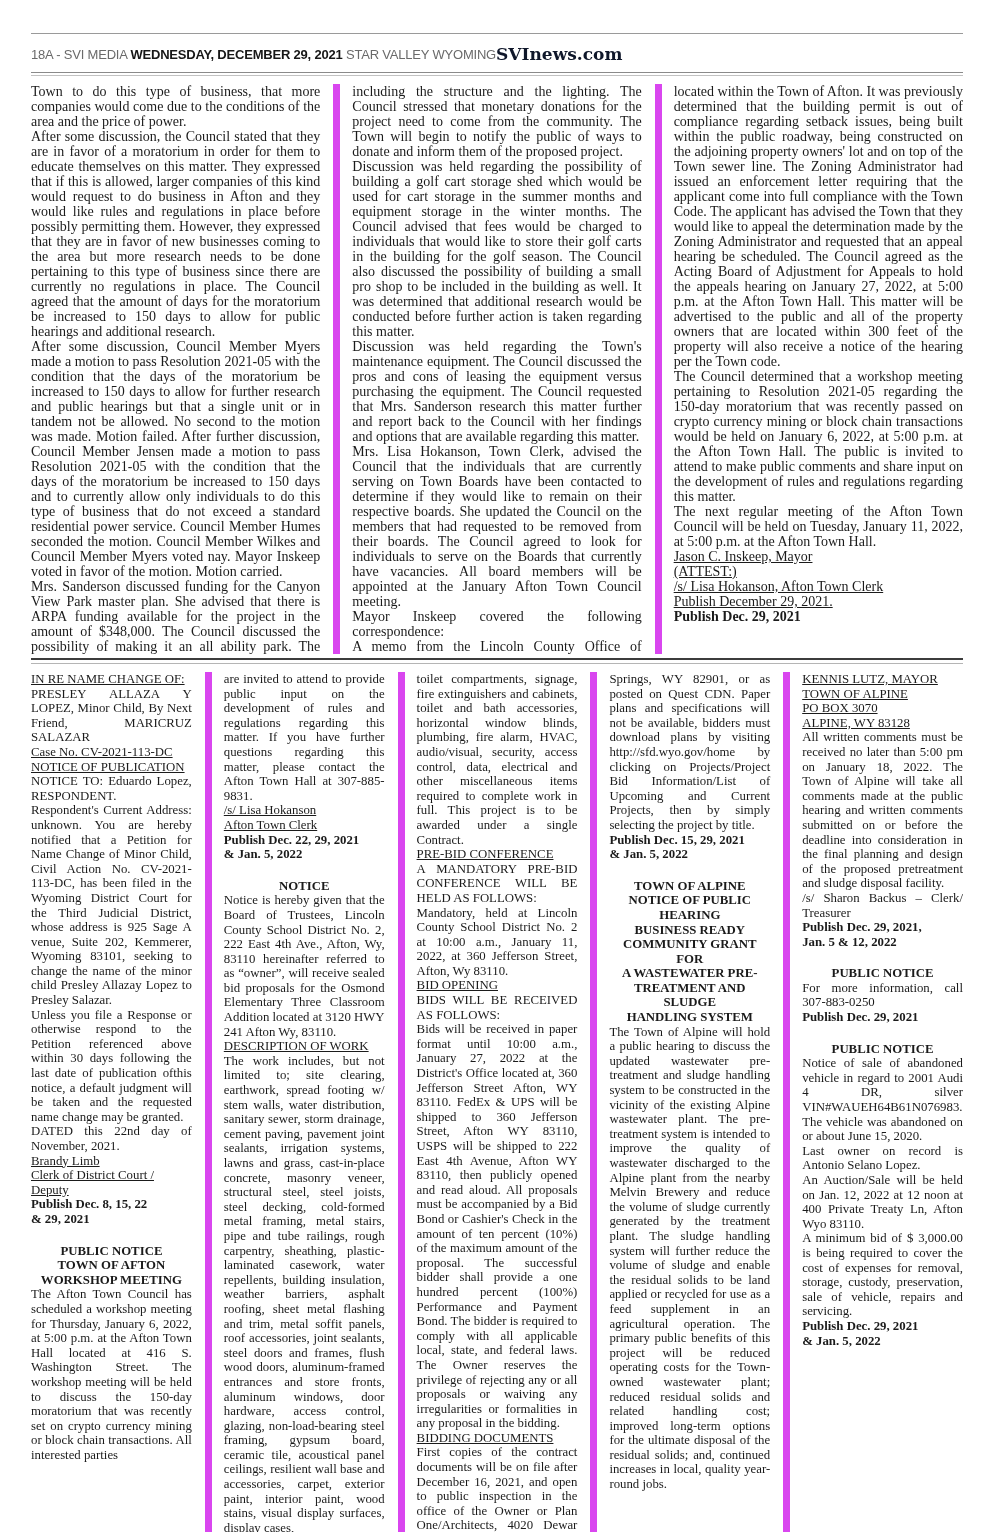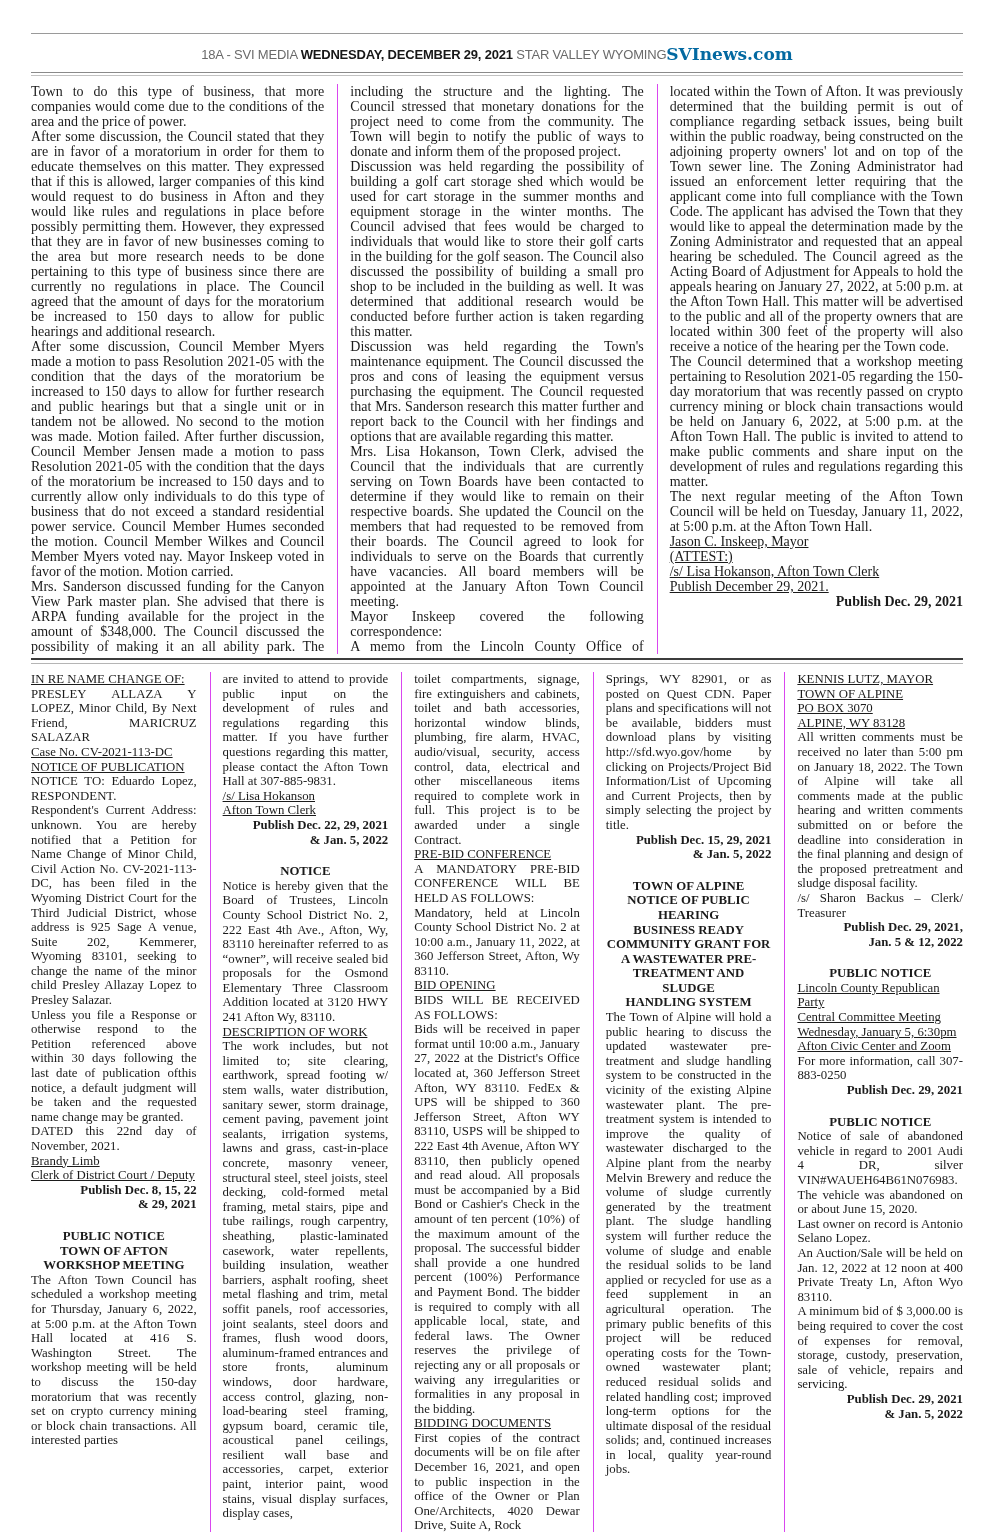--- a/index.html
+++ b/index.html
@@ -7,50 +7,50 @@
     width:994px; height:1536px;
     background:#ffffff;
     font-family:"Liberation Serif", serif;
     color:#1b1b1b;
     position:relative;
     overflow:hidden;
   }
   .rule-top { position:absolute; left:31px; width:932px; top:33px; border-top:1px solid #9a9a9a; }
   .masthead-row {
     position:absolute; left:31px; width:932px; top:41px; height:26px;
-    display:flex; align-items:center; justify-content:center;
+    display:flex; align-items:center; justify-content:flex-start;
   }
   .kicker { font-family:"Liberation Sans", sans-serif; font-size:13px; letter-spacing:-0.2px; color:#6a6a6a; white-space:nowrap; }
   .kicker b { color:#171717; }
-  .site { font-family:"DejaVu Serif", serif; font-weight:bold; font-size:17px; color:#0369a1; }
+  .site { font-family:"DejaVu Serif", serif; font-weight:bold; font-size:17px; color:#0f172a; }
   .rule-under { position:absolute; left:31px; width:932px; top:72px; border-top:1px solid #8a8a8a; }
   .rule-under2 { position:absolute; left:31px; width:932px; top:75px; border-top:1px solid #c2c2c2; }
 
   .top-section {
     position:absolute; left:31px; width:932px; top:84px; height:570px;
     display:flex; overflow:hidden;
     font-size:14px; line-height:15px;
   }
   .section-divider {
     position:absolute; left:31px; width:932px; top:658px; height:3px;
     border-top:2px solid #3c3c3c; border-bottom:1px solid #b5b5b5;
   }
   .legal-section {
     position:absolute; left:31px; width:932px; top:672px; height:860px;
     display:flex; overflow:hidden;
     font-size:12.8px; line-height:14.6px;
   }
   .col { flex:1 1 0; min-width:0; }
-  .col + .col { border-left:1px solid #d946ef; padding-left:12px; margin-left:13px; }
+  .col + .col { border-left:7px solid #d946ef; padding-left:12px; margin-left:13px; }
 
   .b { margin:0; }
   .b-p { text-align:justify; }
   .b-l { white-space:pre-line;text-decoration:underline; }
   .b-h { font-weight:bold; text-align:center; white-space:pre-line; }
-  .b-pub { font-weight:bold; text-align:right; white-space:pre-line; }
+  .b-pub { font-weight:bold; text-align:left; white-space:pre-line; }
   .b-h:not(:first-child) { margin-top:17px; }
 </style>
 </head>
 <body>
 
 <div class="rule-top"></div>
 
 <div class="masthead-row">
   <div class="kicker">
     <span>18A - SVI MEDIA</span>
@@ -150,24 +150,20 @@
   <div class="col">
       <div class="b b-l">KENNIS LUTZ, MAYOR
 TOWN OF ALPINE
 PO BOX 3070
 ALPINE, WY 83128</div>
       <div class="b b-p">All written comments must be received no later than 5:00 pm on January 18, 2022.  The Town of Alpine will take all comments made at the public hearing and written comments submitted on or before the deadline into consideration in the final planning and design of the proposed pretreatment and sludge disposal facility.</div>
       <div class="b b-p">/s/ Sharon Backus – Clerk/ Treasurer</div>
       <div class="b b-pub">Publish Dec. 29, 2021,
 Jan. 5 &amp; 12, 2022</div>
       <div class="b b-h">PUBLIC NOTICE</div>
-      <div class="b b-l">Lincoln County Republican Party
-Central Committee Meeting
-Wednesday, January 5, 6:30pm
-Afton Civic Center and Zoom</div>
       <div class="b b-p">For more information, call 307-883-0250</div>
       <div class="b b-pub">Publish Dec. 29, 2021</div>
       <div class="b b-h">PUBLIC NOTICE</div>
       <div class="b b-p">Notice of sale of abandoned vehicle in regard to 2001 Audi 4 DR, silver VIN#WAUEH64B61N076983.</div>
       <div class="b b-p">The vehicle was abandoned on or about June 15, 2020.</div>
       <div class="b b-p">Last owner on record is Antonio Selano Lopez.</div>
       <div class="b b-p">An Auction/Sale will be held on Jan. 12, 2022 at 12 noon at 400 Private Treaty Ln, Afton Wyo 83110.</div>
       <div class="b b-p">A minimum bid of $ 3,000.00 is being required to cover the cost of expenses for removal, storage, custody, preservation, sale of vehicle, repairs and servicing.</div>
       <div class="b b-pub">Publish Dec. 29, 2021
 &amp; Jan. 5, 2022</div>

